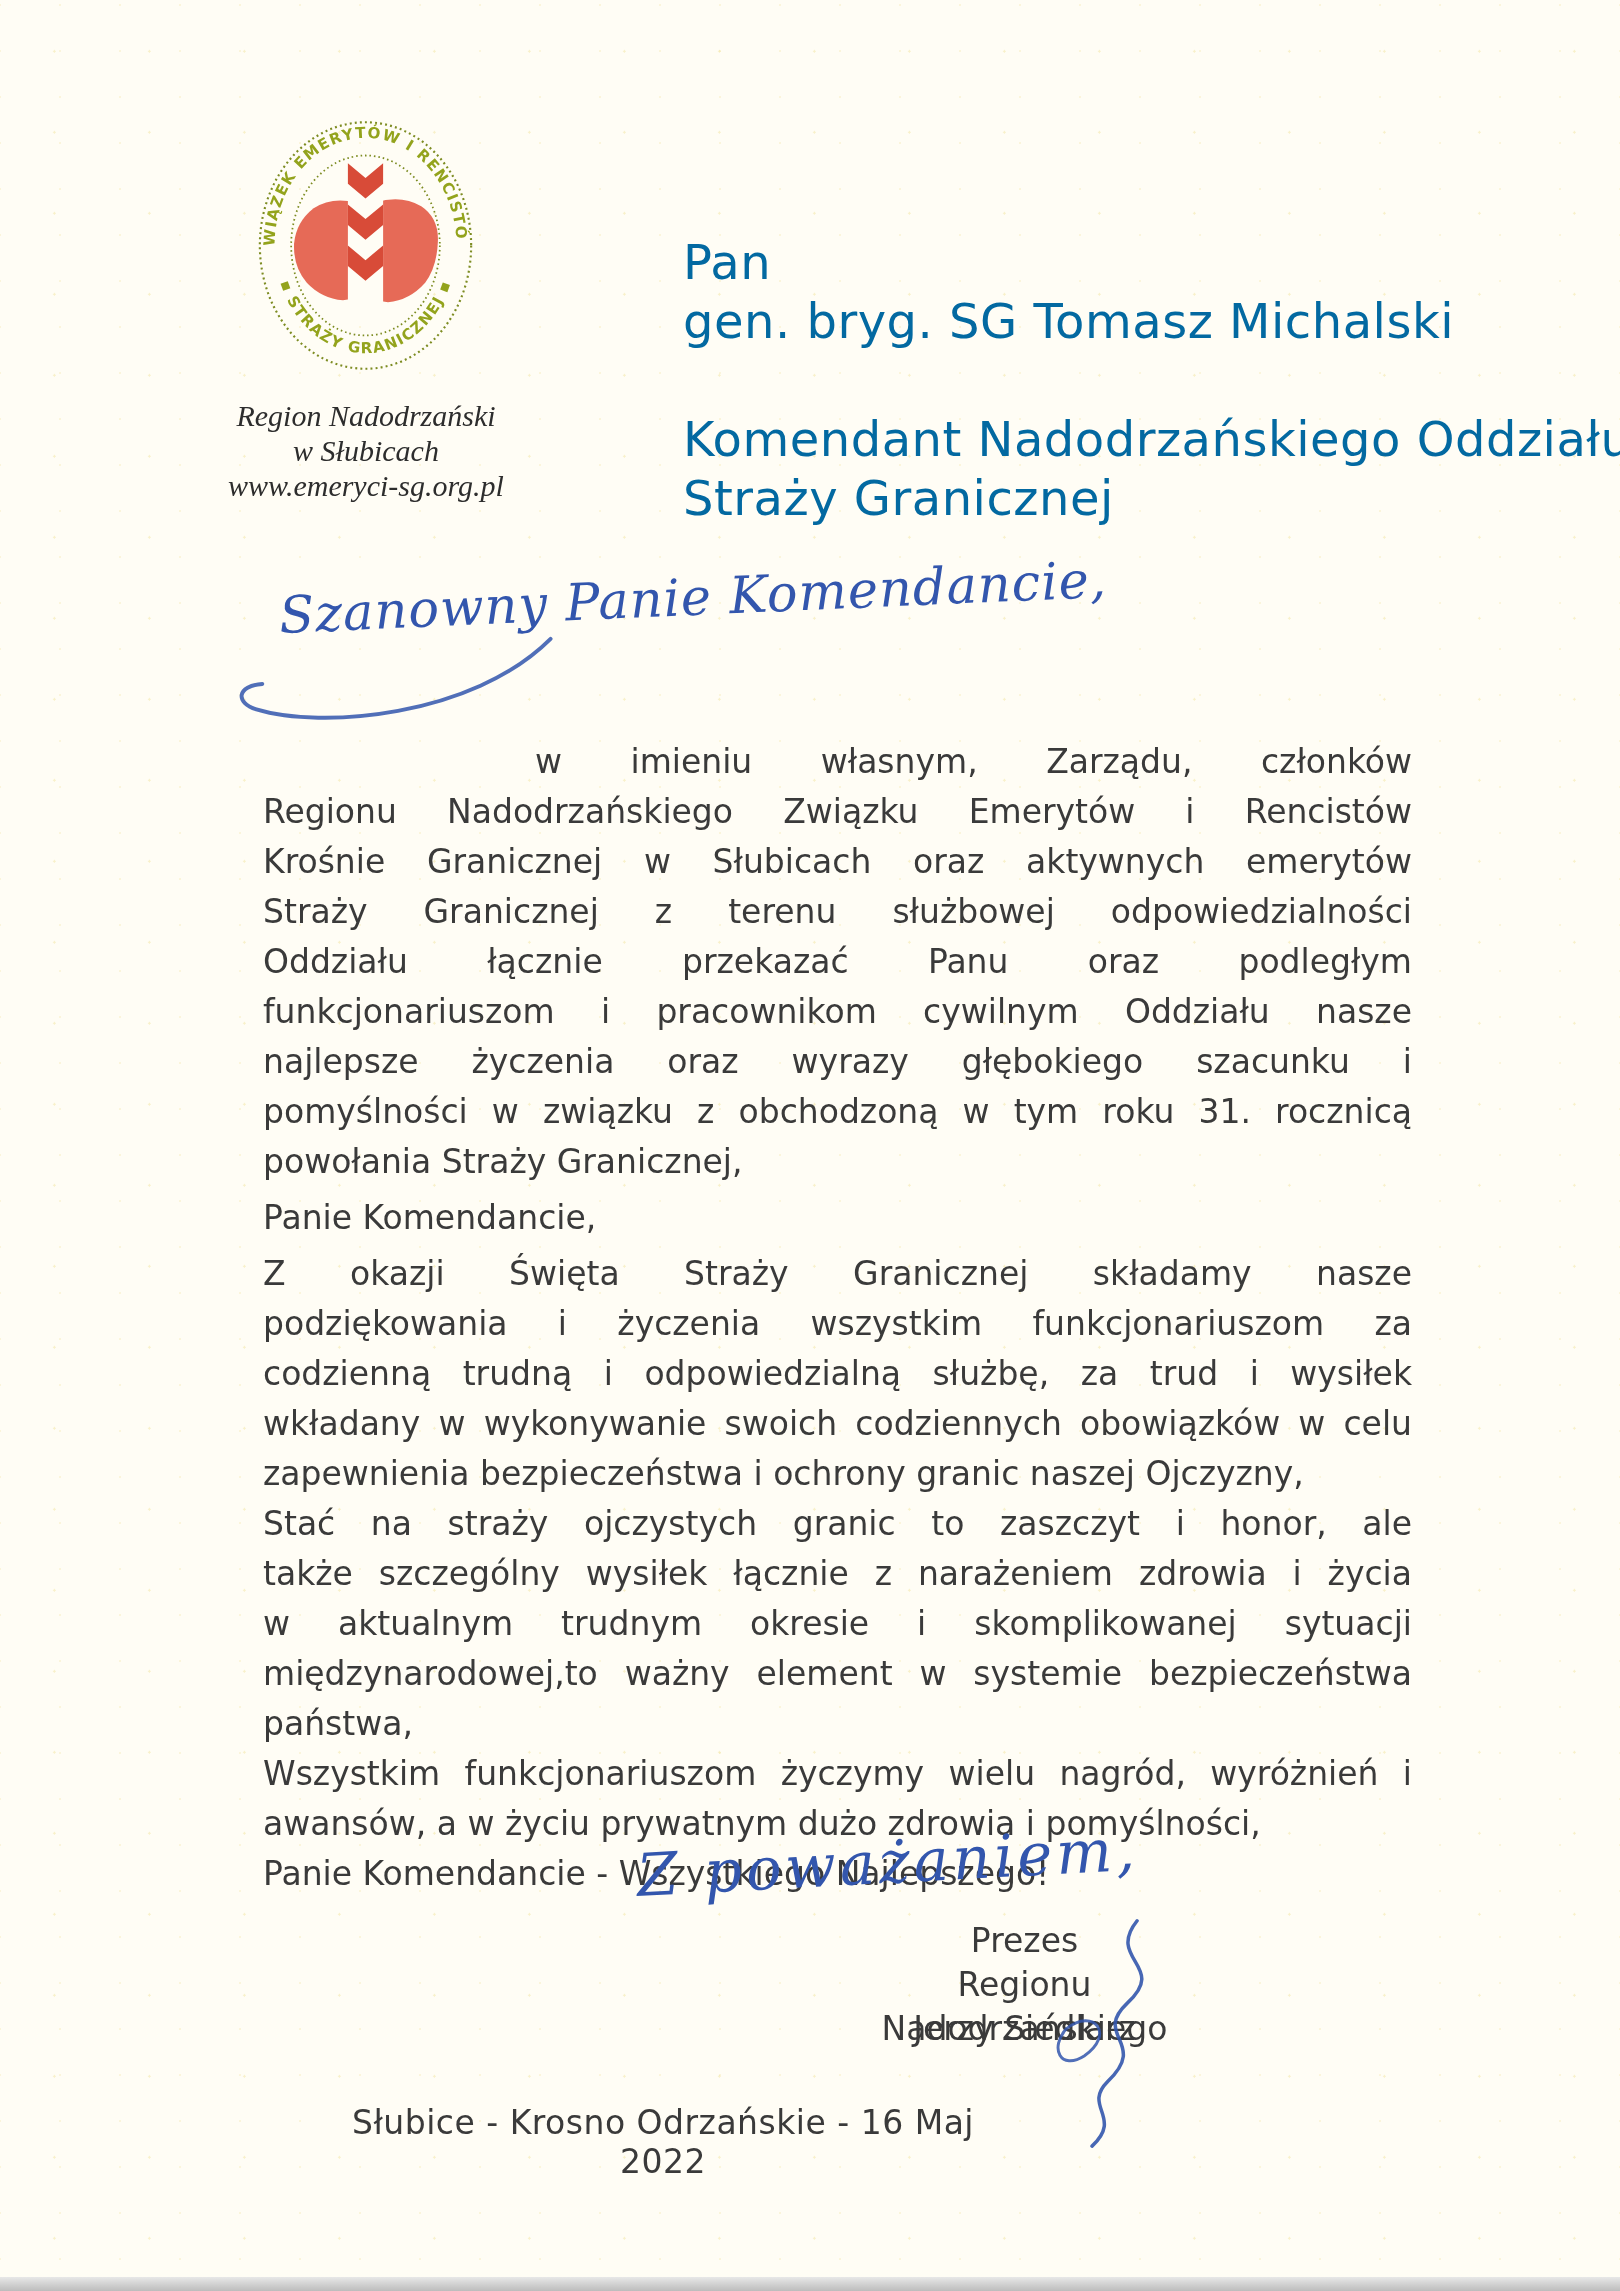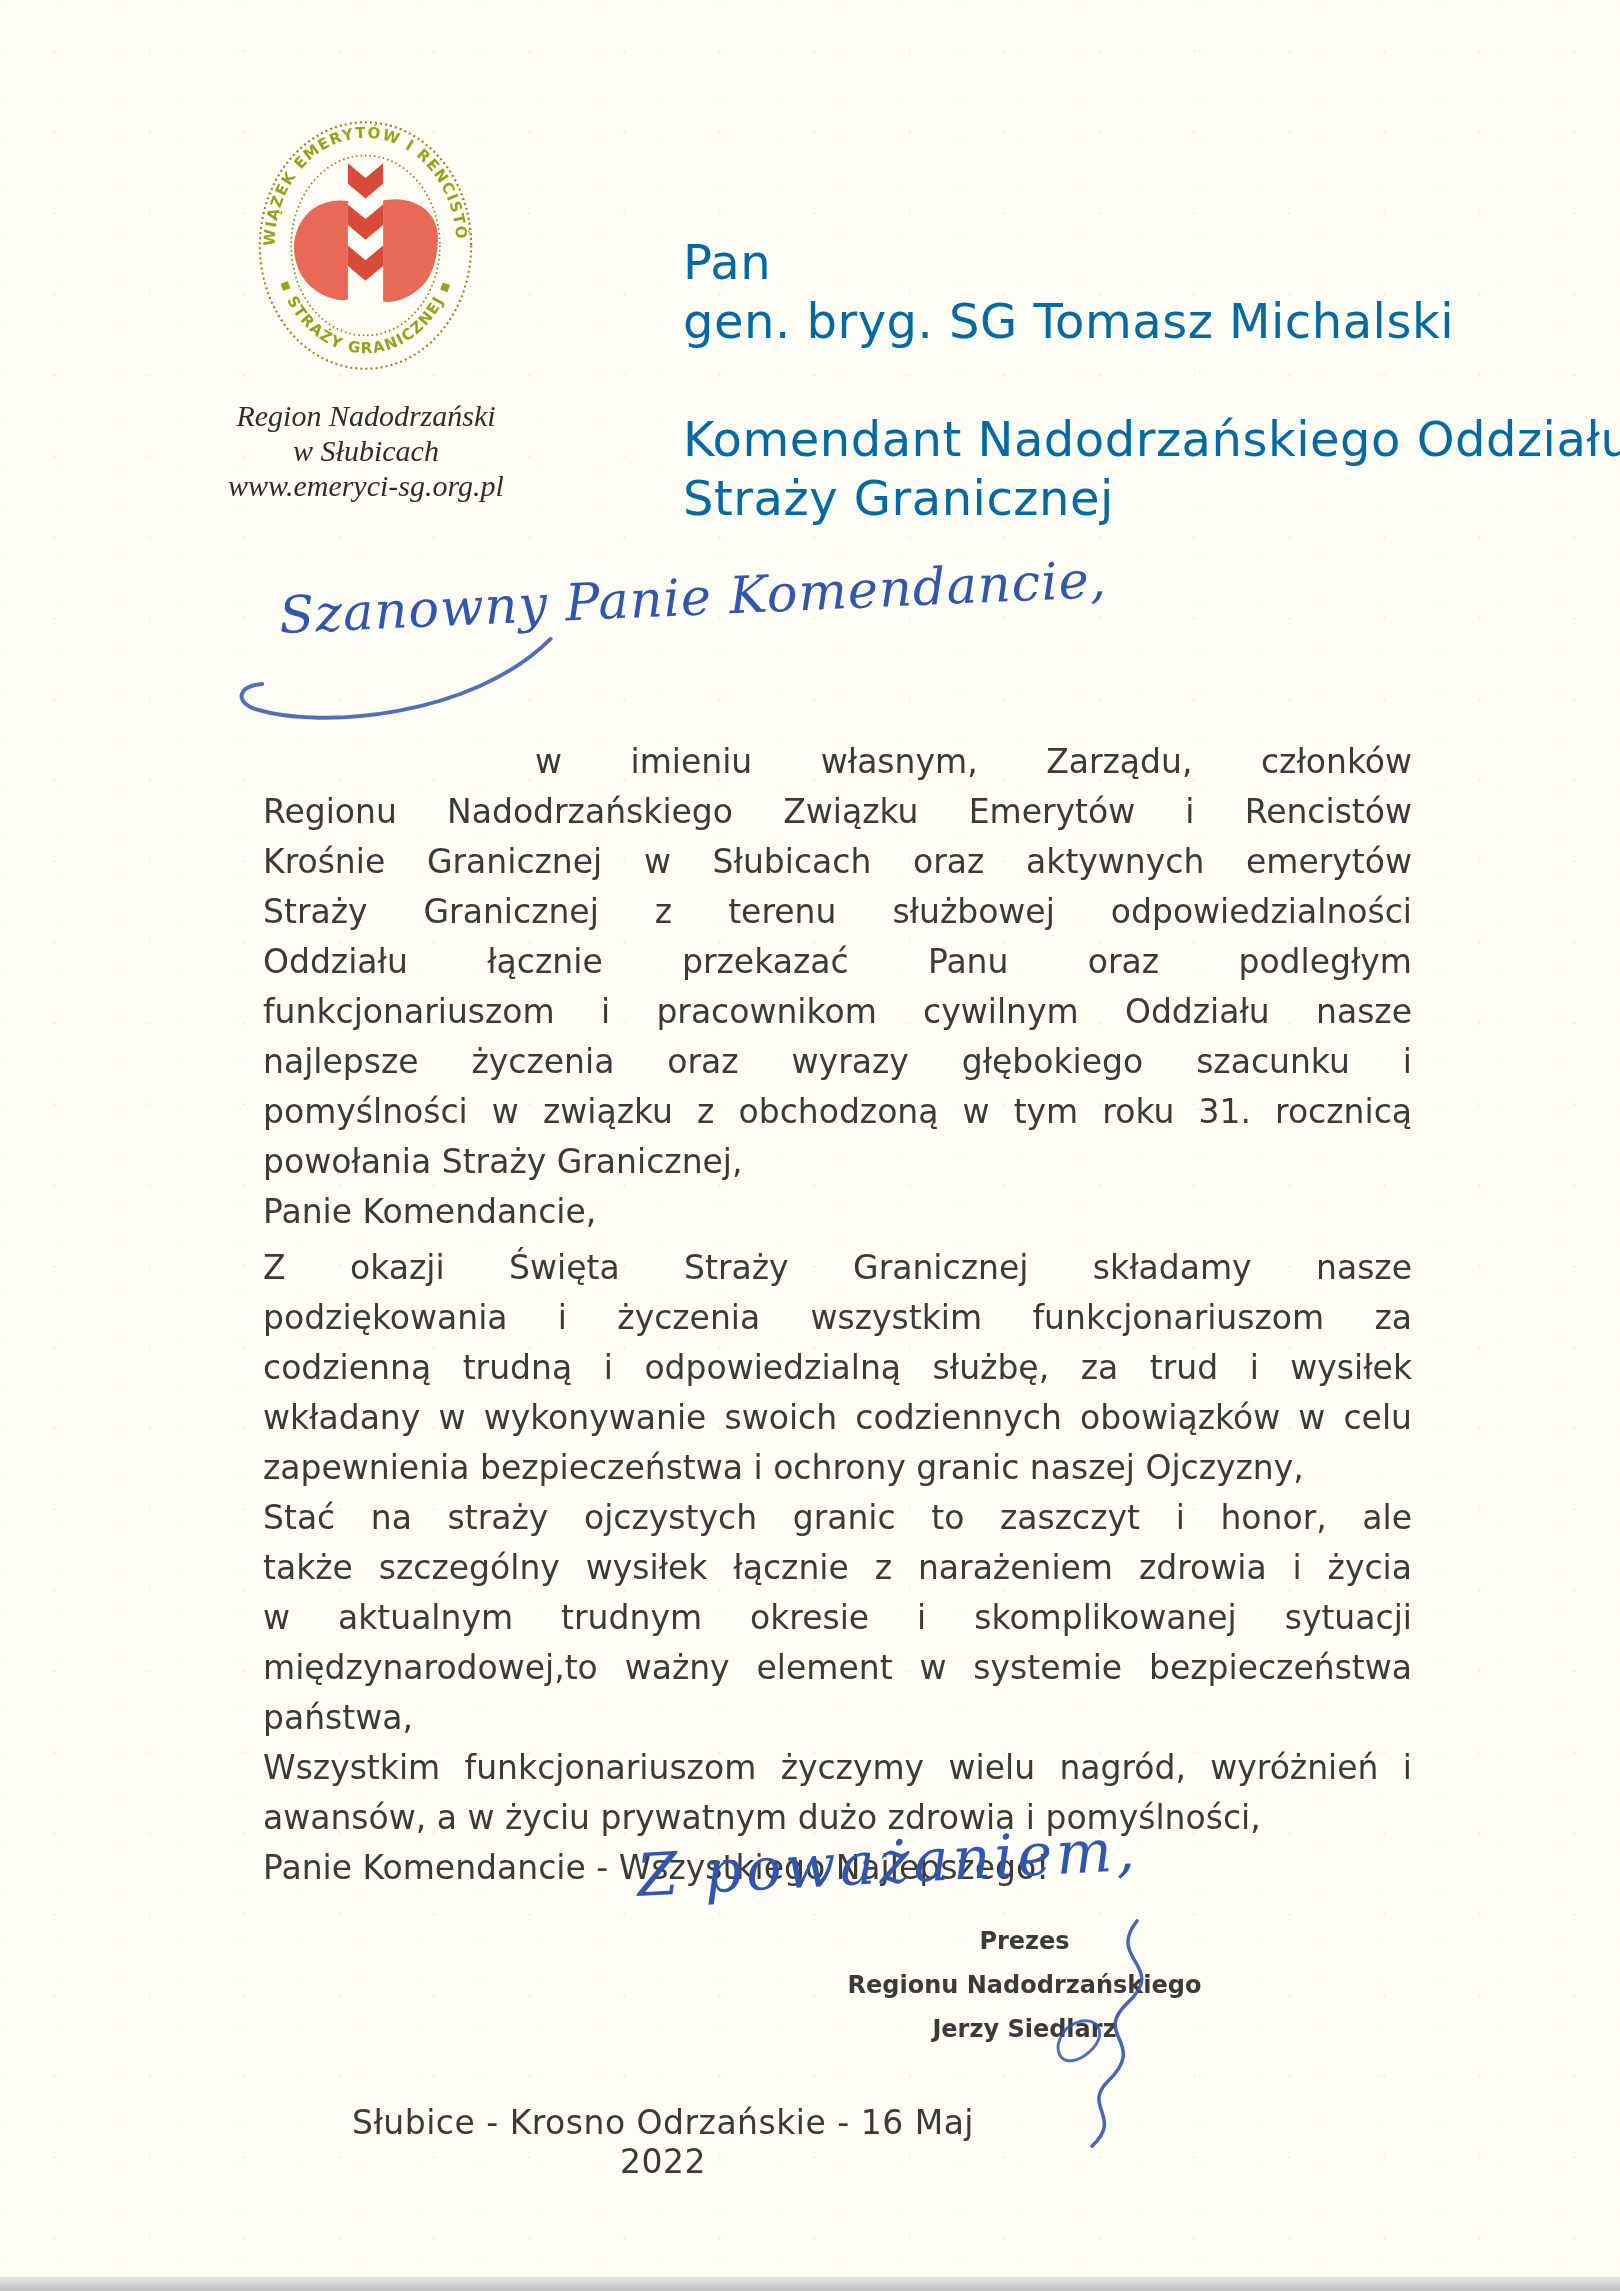--- a/index.html
+++ b/index.html
@@ -39,21 +39,21 @@
   .salutation-flourish{position:absolute;left:227px;top:627px;}
   .body-lines{position:absolute;left:263px;top:737px;width:1149px;font-size:33px;}
   .bline{line-height:50px;height:50px;overflow:visible;}
   .bline.just{text-align:justify;text-align-last:justify;}
   .closing-hand{
     position:absolute;left:635px;top:1841px;font-size:59px;letter-spacing:3.9px;
     transform:rotate(-3deg);transform-origin:left top;
   }
   .sig-block{
     position:absolute;left:814px;top:1919px;width:421px;text-align:center;
-    font-size:24px;color:#3a3a3a;font-weight:bold;
+    font-size:33px;color:#3a3a3a;
   }
   .sline{line-height:44px;height:44px;}
   .sig-squiggle{position:absolute;left:990px;top:1909px;}
   .dateline{
     position:absolute;left:320px;top:2103px;width:686px;text-align:center;
     font-size:33px;color:#3a3a3a;letter-spacing:0.5px;
   }
   .scan-edge{
     position:absolute;left:0;right:0;bottom:0;height:14.7px;
     background:linear-gradient(to bottom,#e8e8e8,#b9b9b9);
@@ -114,21 +114,21 @@
   <div class="body-lines">
       <div class="bline just" style="text-indent: 272px;">w imieniu własnym, Zarządu, członków</div>
       <div class="bline just">Regionu Nadodrzańskiego Związku Emerytów i Rencistów</div>
       <div class="bline just">Krośnie Granicznej w Słubicach oraz aktywnych emerytów</div>
       <div class="bline just">Straży Granicznej z terenu służbowej odpowiedzialności</div>
       <div class="bline just">Oddziału łącznie przekazać Panu oraz podległym</div>
       <div class="bline just">funkcjonariuszom i pracownikom cywilnym Oddziału nasze</div>
       <div class="bline just">najlepsze życzenia oraz wyrazy głębokiego szacunku i</div>
       <div class="bline just">pomyślności w związku z obchodzoną w tym roku 31. rocznicą</div>
       <div class="bline">powołania Straży Granicznej,</div>
-      <div class="bline" style="margin-top: 0;">Panie Komendancie,</div>
+      <div class="bline" style="margin-top: 6px;">Panie Komendancie,</div>
       <div class="bline just" style="margin-top: 5.9px;">Z okazji Święta Straży Granicznej składamy nasze</div>
       <div class="bline just">podziękowania i życzenia wszystkim funkcjonariuszom za</div>
       <div class="bline just">codzienną trudną i odpowiedzialną służbę, za trud i wysiłek</div>
       <div class="bline just">wkładany w wykonywanie swoich codziennych obowiązków w celu</div>
       <div class="bline">zapewnienia bezpieczeństwa i ochrony granic naszej Ojczyzny,</div>
       <div class="bline just">Stać na straży ojczystych granic to zaszczyt i honor, ale</div>
       <div class="bline just">także szczególny wysiłek łącznie z narażeniem zdrowia i życia</div>
       <div class="bline just">w aktualnym trudnym okresie i skomplikowanej sytuacji</div>
       <div class="bline just">międzynarodowej,to ważny element w systemie bezpieczeństwa</div>
       <div class="bline">państwa,</div>

